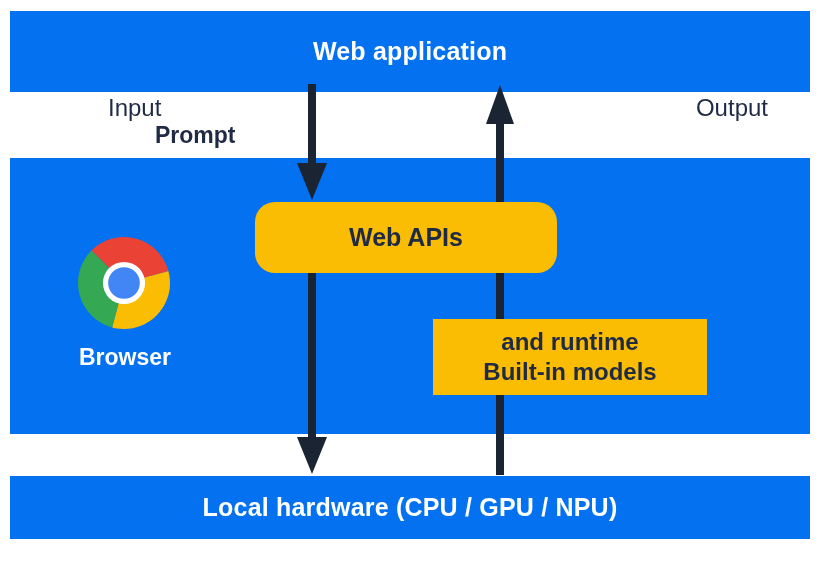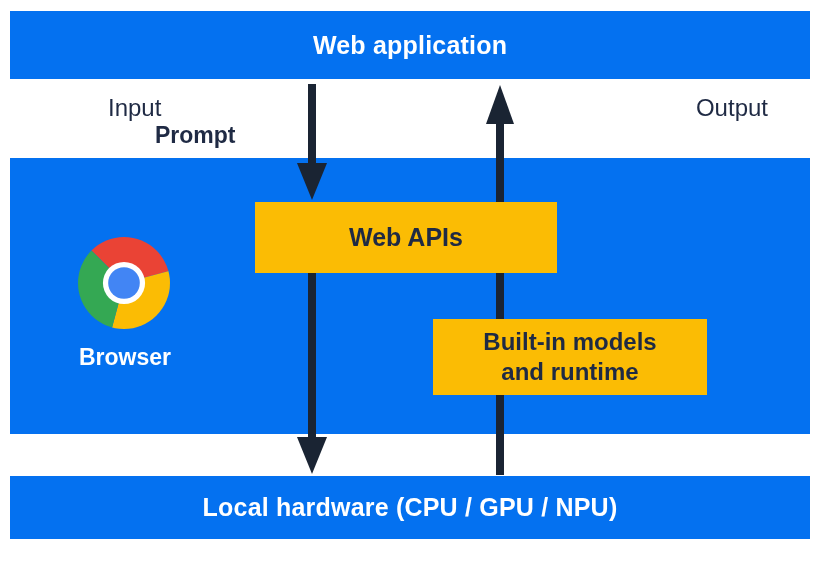--- a/index.html
+++ b/index.html
@@ -11,21 +11,21 @@
     font-family: "Liberation Sans", sans-serif;
     overflow: hidden;
   }
   .blue-panel {
     position: absolute;
     left: 10px;
     width: 800px;
     background: #0471F0;
     z-index: 1;
   }
-  .bar-top    { top: 11px;  height: 68px; display: flex; align-items: center; justify-content: center; }
+  .bar-top    { top: 11px;  height: 81px; display: flex; align-items: center; justify-content: center; }
   .panel-mid  { top: 158px; height: 276px; }
   .bar-bottom { top: 476px; height: 63px; display: flex; align-items: center; justify-content: center; }
 
   .bar-title {
     color: #ffffff;
     font-size: 25px;
     font-weight: 700;
     letter-spacing: 0.2px;
   }
 
@@ -52,20 +52,21 @@
     align-items: center;
     justify-content: center;
     text-align: center;
     z-index: 3;
     font-weight: 700;
   }
   .box-webapis {
     left: 255px; top: 202px;
     width: 302px; height: 71px;
     font-size: 25px;
+    border-radius: 20px;
   }
   .box-builtin {
     left: 433px; top: 319px;
     width: 274px; height: 76px;
     font-size: 24px;
     line-height: 30px;
   }
 
   .chrome-logo {
     position: absolute;
@@ -137,21 +138,21 @@
     <circle cx="48" cy="48" r="16.5" fill="#4285F4"></circle>
   </svg>
 
   <div class="browser-label">Browser</div>
 
   <div class="yellow-box box-webapis">
     <span>Web APIs</span>
   </div>
 
   <div class="yellow-box box-builtin">
+    <span>and runtime</span>
     <span>Built-in models</span>
-    <span>and runtime</span>
   </div>
 
   <div class="blue-panel bar-bottom">
     <span class="bar-title">Local hardware (CPU / GPU / NPU)</span>
   </div>
 
 </div>
 
 </body></html>

